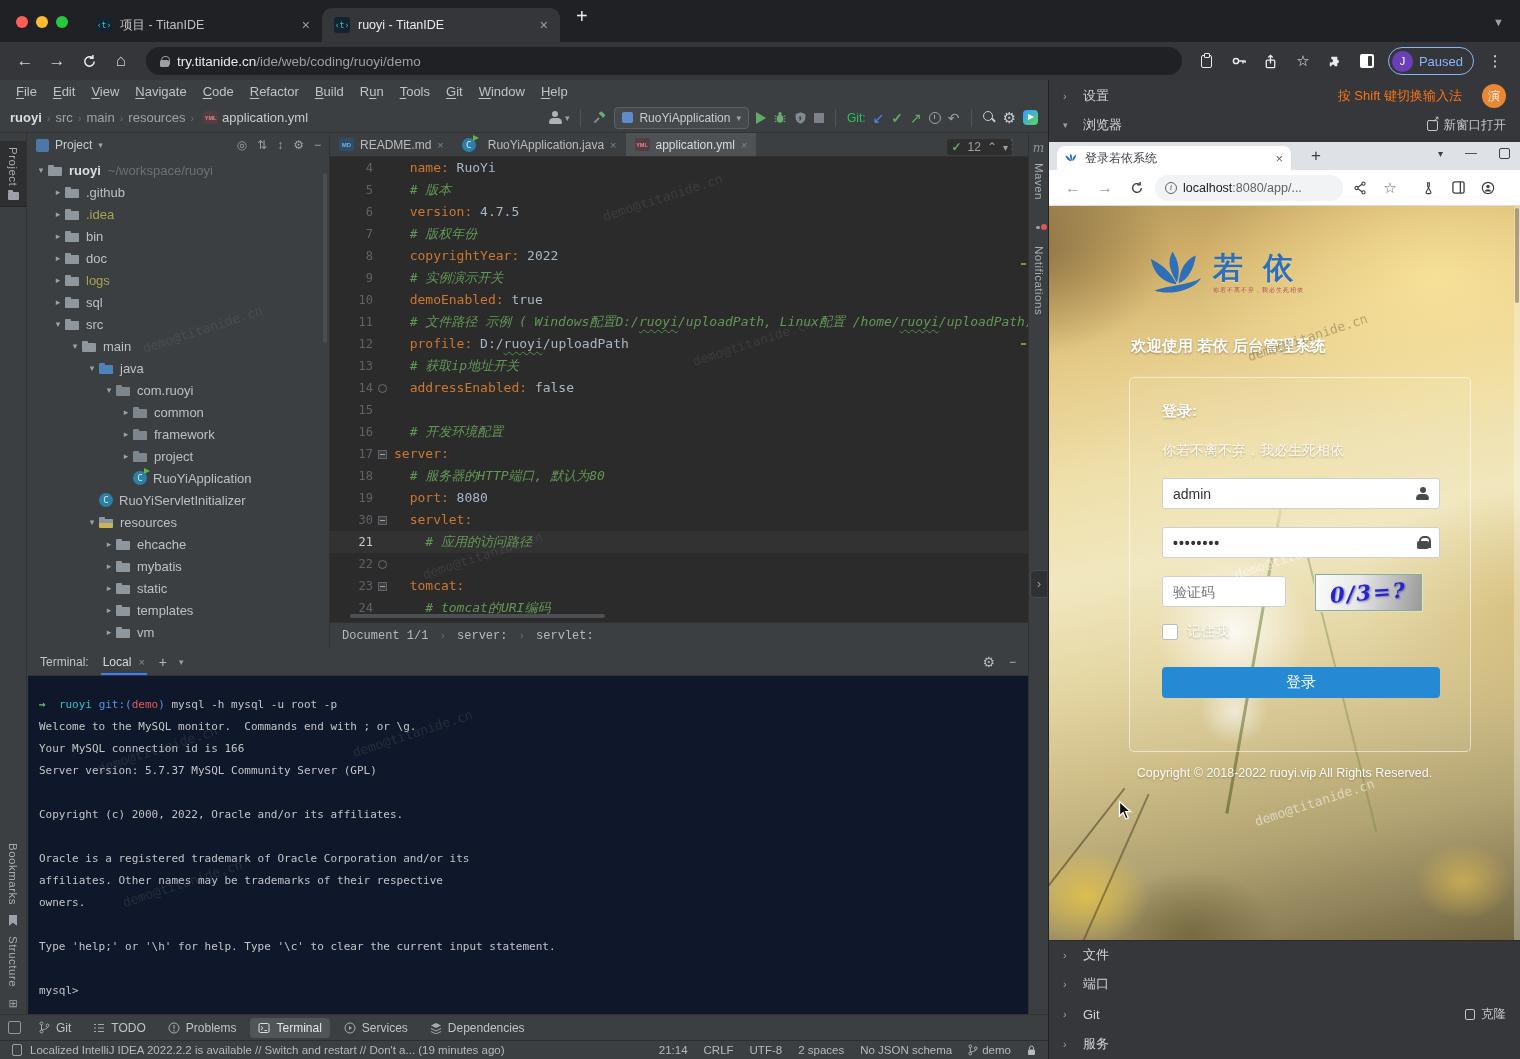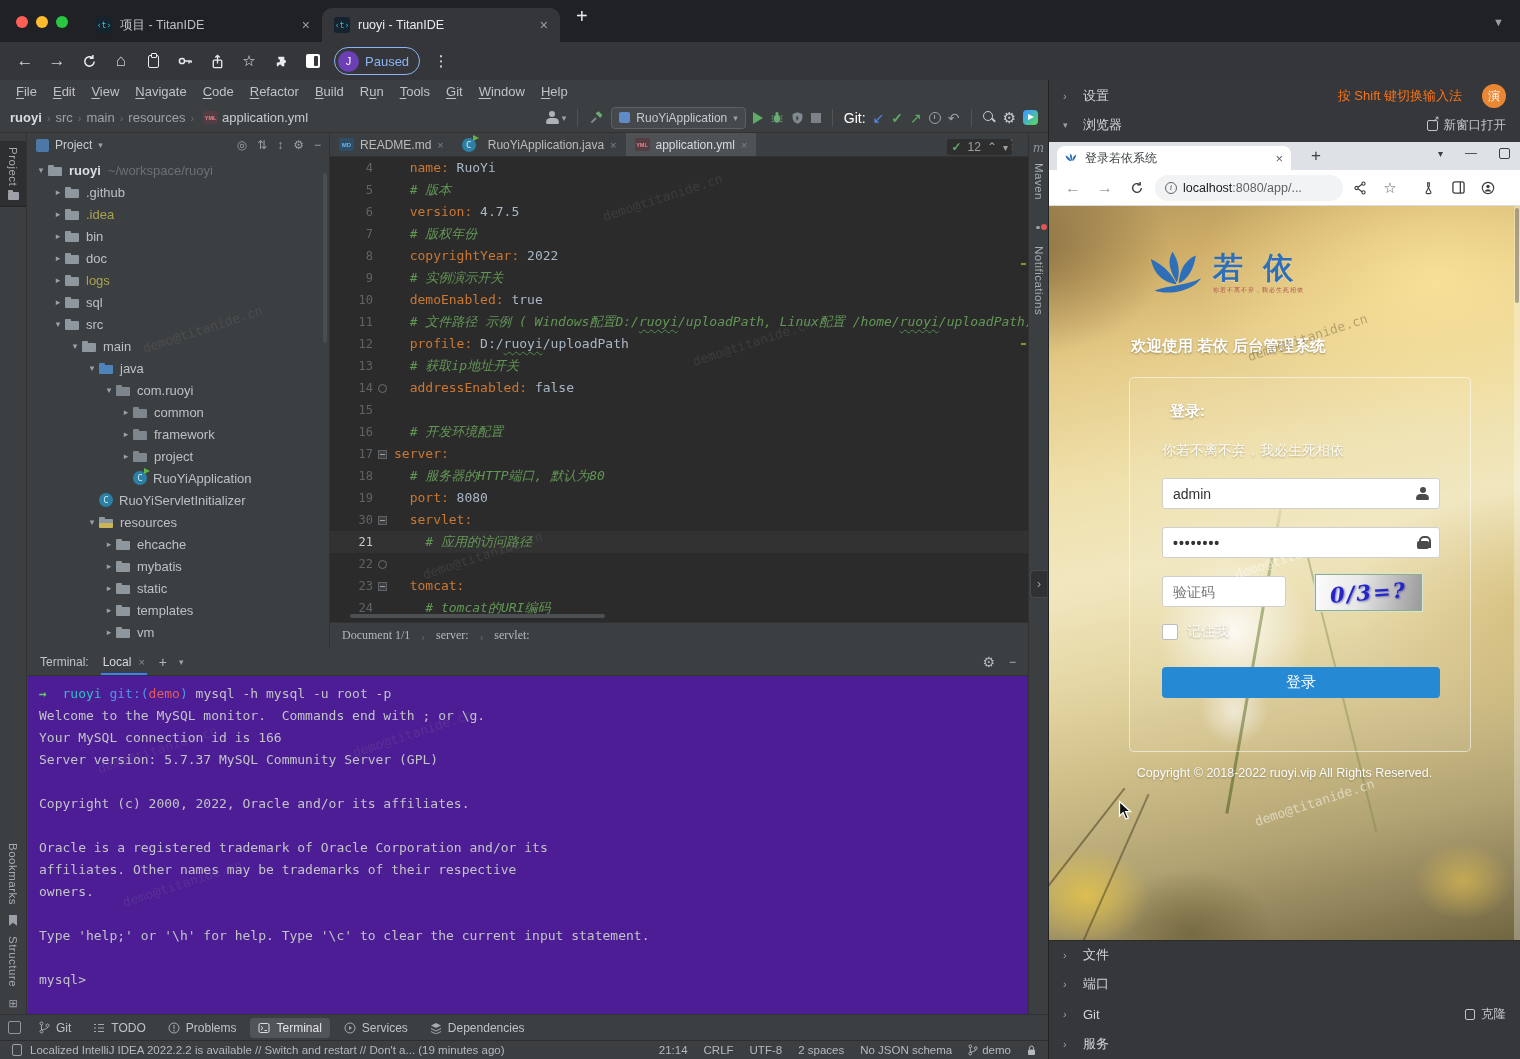--- a/index.html
+++ b/index.html
@@ -120,41 +120,41 @@
 .src{white-space:pre}
 .pln{color:#a9b7c6}.key{color:#cb7832}.val{color:#a9b7c6}
 .com{color:#629755;font-style:italic}
 .valw{color:#a9b7c6;text-decoration:underline wavy #4f8a50 1px;text-underline-offset:3px}
 .comw{color:#629755;font-style:italic;text-decoration:underline wavy #4f8a50 1px;text-underline-offset:3px}
 .inspect{position:absolute;top:6px;right:16px;display:flex;align-items:center;gap:6px;font-size:12px;color:#9da0a8;
  font-family:"Liberation Sans",sans-serif;background:rgba(43,43,43,.85);padding:1px 4px;border-radius:3px}
 .inspect .ok{color:#5fad65;font-weight:bold}
 .hscroll{position:absolute;left:20px;bottom:30px;width:255px;height:4px;background:#4d5052;border-radius:2px}
 .ecrumbs{position:absolute;left:0;right:0;bottom:0;height:26px;background:#3c3f41;border-top:1px solid #323232;
- display:flex;align-items:center;padding-left:12px;font-size:12px;color:#b4b8bc;gap:6px;font-family:Liberation Serif, serif}
+ display:flex;align-items:center;padding-left:12px;font-size:12px;color:#b4b8bc;gap:6px;font-family:Liberation Mono, monospace}
 .etick{position:absolute;right:2px;width:5px;height:2px;background:#b8a33c;opacity:.8}
 
 #rightstripe{position:absolute;left:1028px;top:53px;width:20px;bottom:45px;background:#3c3f41;border-left:1px solid #323232;
  display:flex;flex-direction:column;align-items:center;padding-top:8px;gap:8px}
 .mavenm{color:#8f969c;font-style:italic;font-size:12px;font-family:"DejaVu Serif",serif}
 .bellw{position:relative;width:12px;height:12px;margin-top:18px}
 .bellic{width:10px;height:9px;background:#9da0a8;border-radius:5px 5px 0 0;position:relative}
 .bellic::after{content:'';position:absolute;left:3px;bottom:-3px;width:4px;height:3px;border-radius:2px;background:#9da0a8}
 .reddot{position:absolute;right:-2px;top:-2px;width:6px;height:6px;border-radius:50%;background:#e05555}
 #expander{position:absolute;left:1030px;top:490px;width:17px;height:28px;background:#2f3132;border:1px solid #474a4c;
  border-right:none;border-radius:5px 0 0 5px;color:#9da0a8;display:flex;align-items:center;justify-content:center;font-size:12px}
 
 #terminal{position:absolute;left:28px;top:568px;width:1000px;height:366px}
 .thead{height:28px;background:#3c3f41;border-bottom:1px solid #323232;display:flex;align-items:center;padding:0 12px;gap:12px;font-size:12px;color:#bfc3c7}
 .ttab{position:relative;height:100%;display:flex;align-items:center;gap:7px;color:#d6d9dc;padding:0 2px}
 .ttab::after{content:'';position:absolute;left:0;right:0;bottom:0;height:2px;background:#3d7eff}
 .ttab .x{color:#84888c;font-size:11px}
 .thico{margin-left:auto;display:flex;gap:14px;align-items:center;color:#b3b7bb}
-.tbody{position:absolute;top:28px;left:0;right:0;bottom:0;background:#4c1d95;padding:7px 0 0 11px;
- font-family:"DejaVu Sans Mono",monospace;font-size:13px;line-height:22px;color:#c2c4c6;overflow:hidden}
+.tbody{position:absolute;top:28px;left:0;right:0;bottom:0;background:#0f172a;padding:18px 0 0 11px;
+ font-family:"DejaVu Sans Mono",monospace;font-size:11px;line-height:22px;color:#c2c4c6;overflow:hidden}
 .p1{color:#63c56d;font-weight:bold}.cy{color:#2fc2c2}.bl{color:#5394ec}.rd{color:#e25d5d}
 
 #toolwinbar{position:absolute;left:0;right:0;bottom:19px;height:26px;background:#3c3f41;border-top:1px solid #323232;
  display:flex;align-items:center;gap:6px;padding-left:8px;font-size:12px}
 .twedge{width:13px;height:13px;border:1.5px solid #8f969c;border-radius:2px;margin-right:4px}
 .twi{display:flex;align-items:center;gap:6px;padding:3px 8px;border-radius:4px;color:#bfc3c7}
 .twi.active{background:#525558;color:#e2e5e8}
 .twi svg{color:#a6abb0}
 .twi.active svg{color:#dfe2e5}
 
@@ -208,21 +208,21 @@
 .blob{position:absolute;border-radius:50%;pointer-events:none}
 .stem{position:absolute;pointer-events:none}
 #bscroll{position:absolute;right:0;top:0;bottom:0;width:6px;background:rgba(255,255,255,.28)}
 #bscroll .thumb{position:absolute;left:1px;right:1px;top:2px;height:95px;background:rgba(95,95,95,.5);border-radius:2px}
 
 .loginlogo{position:absolute;left:100px;top:44px;display:flex;align-items:flex-end;gap:10px}
 .logotxt{color:#2e6fb7;font-size:30px;font-weight:bold;letter-spacing:6px;line-height:1;text-shadow:0 1px 1px rgba(255,255,255,.4)}
 .logosub{color:#b05050;font-size:6px;letter-spacing:1px;margin-top:3px}
 .welcome{position:absolute;left:82px;top:130px;color:#fff;font-size:15.5px;font-weight:bold;text-shadow:0 1px 2px rgba(60,50,20,.45)}
 .lbox{position:absolute;left:80px;top:171px;width:342px;height:375px;border:1px solid rgba(255,255,255,.55);border-radius:5px;background:rgba(255,255,255,.05)}
-.lhead{position:absolute;left:40px;top:24px;color:#fff;font-size:15px;font-weight:bold;text-shadow:0 1px 2px rgba(60,50,20,.4)}
+.lhead{position:absolute;left:32px;top:24px;color:#fff;font-size:15px;font-weight:bold;text-shadow:0 1px 2px rgba(60,50,20,.4)}
 .lslogan{position:absolute;left:32px;top:64px;color:#fdfdf8;font-size:14px;text-shadow:0 1px 2px rgba(60,50,20,.35)}
 .linput{position:absolute;left:32px;width:278px;height:31px;background:#fff;border:1px solid #cfcfcf;border-radius:3px;
  display:flex;align-items:center;padding:0 10px;font-size:14px;color:#333}
 .linput input{border:none;outline:none;flex:1;font-size:14px;color:#333;font-family:"Liberation Sans",sans-serif;background:transparent;min-width:0}
 .iuser{width:13px;height:13px;position:relative;flex:none}
 .iuser::before{content:'';position:absolute;left:3.5px;top:0;width:6px;height:6px;border-radius:50%;background:#4a4a4a}
 .iuser::after{content:'';position:absolute;left:0;top:7px;width:13px;height:6px;border-radius:6px 6px 2px 2px;background:#4a4a4a}
 .ilock{width:12px;height:13px;position:relative;flex:none}
 .ilock::before{content:'';position:absolute;left:2px;top:0;width:8px;height:8px;border:2px solid #4a4a4a;border-radius:5px 5px 0 0}
 .ilock::after{content:'';position:absolute;left:0;top:5px;width:12px;height:8px;background:#4a4a4a;border-radius:2px}
@@ -271,20 +271,24 @@
 
 <div id="addrbar">
   <span class="nav">←</span>
   <span class="nav">→</span>
   <span class="nav">
     <svg width="15" height="15" viewBox="0 0 16 16">
         <path d="M13 8a5 5 0 1 1-1.6-3.7M11.6 1v3.4H8.2" stroke="#e8eaed" stroke-width="1.6" fill="none"></path>
       </svg>
   </span>
   <span class="nav">⌂</span>
+  <div class="urlpill">
+    <span class="lockic"></span>
+    <span style="white-space:nowrap;overflow:hidden"><span class="host">try.titanide.cn</span><span>/ide/web/coding/ruoyi/demo</span></span>
+  </div>
   <span class="abtn">
       <span class="clipic"></span>
     </span>
   <span class="abtn">
     <svg width="16" height="16" viewBox="0 0 16 16">
         <circle cx="5" cy="8" r="2.6" stroke="#e8eaed" stroke-width="1.5" fill="none"></circle>
         <path d="M7.6 8h7M12 8v2.6M14.2 8v1.8" stroke="#e8eaed" stroke-width="1.5" fill="none"></path>
       </svg>
   </span>
   <span class="abtn">
@@ -363,21 +367,21 @@
           </svg>
       </span>
       <span>
         <svg width="13" height="14" viewBox="0 0 16 16">
             <path d="M8 1l6 2.2v4.6c0 3.8-2.8 5.8-6 7.2-3.2-1.4-6-3.4-6-7.2V3.2z" fill="#7f8b91"></path>
             <path d="M5.8 8.6L6.8 6h2.4l-1 2.6h1.6L6.4 12l.8-3.4z" fill="#3c3f41"></path>
           </svg>
       </span>
       <span class="stopic"></span>
       <span class="vd"></span>
-      <span style="color:#ffffff;font-size:14px">Git:</span>
+      <span style="color:#22c55e;font-size:12px">Git:</span>
       <span class="gicon" style="color:#548af7">↙</span>
       <span class="gicon" style="color:#5fad65;font-weight:bold">✓</span>
       <span class="gicon" style="color:#5fad65">↗</span>
       <span class="clockic"></span>
       <span class="gicon" style="color:#9da0a8">↶</span>
       <span class="vd"></span>
       <span class="magic"></span>
       <span class="gicon" style="color:#c7cace;font-size:15px">⚙</span>
       <span class="titanic"></span>
     </div>

